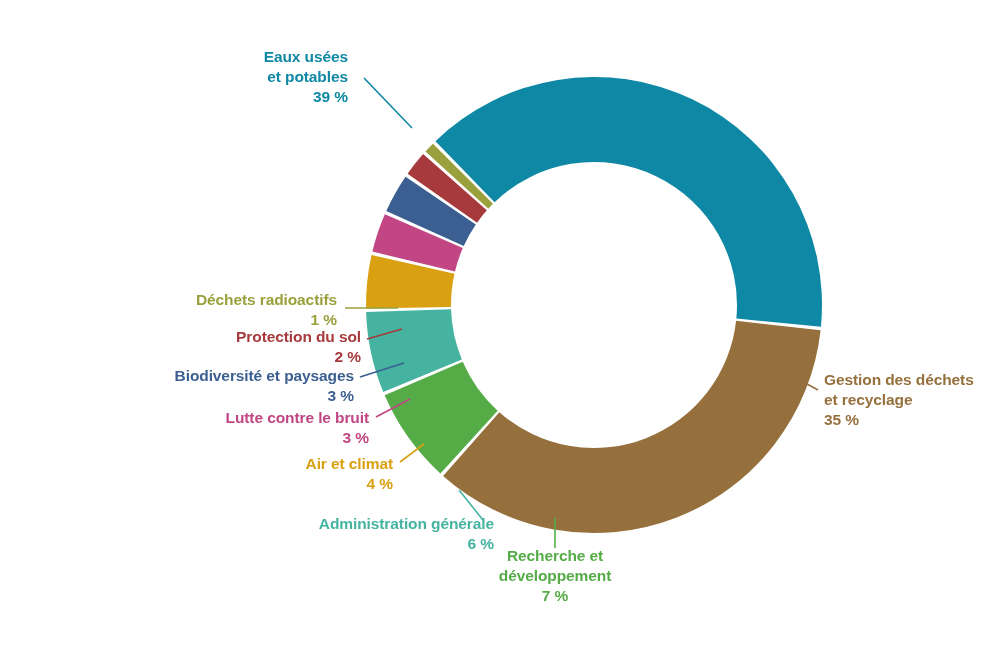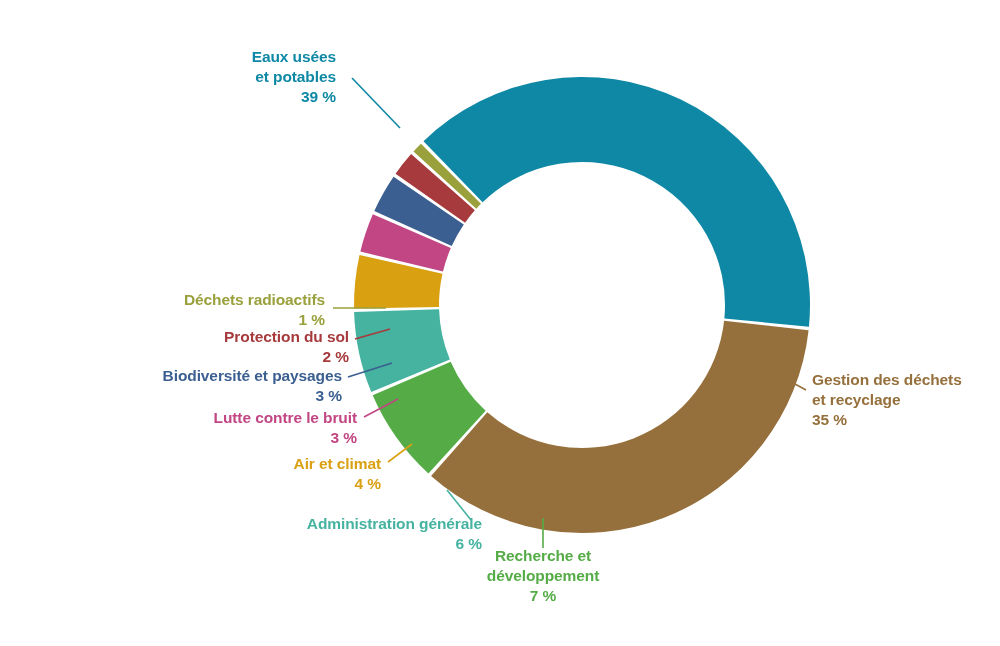--- a/index.html
+++ b/index.html
@@ -10,20 +10,21 @@
   body {
     width: 1000px;
     height: 646px;
     font-family: "Liberation Sans", sans-serif;
     overflow: hidden;
   }
   #chart-root {
     position: relative;
     width: 896px;
     height: 646px;
+    margin-left: 12px;
   }
   svg.donut-svg {
     position: absolute;
     left: 0;
     top: 0;
     width: 1000px;
     height: 646px;
     display: block;
   }
   .label-text {

